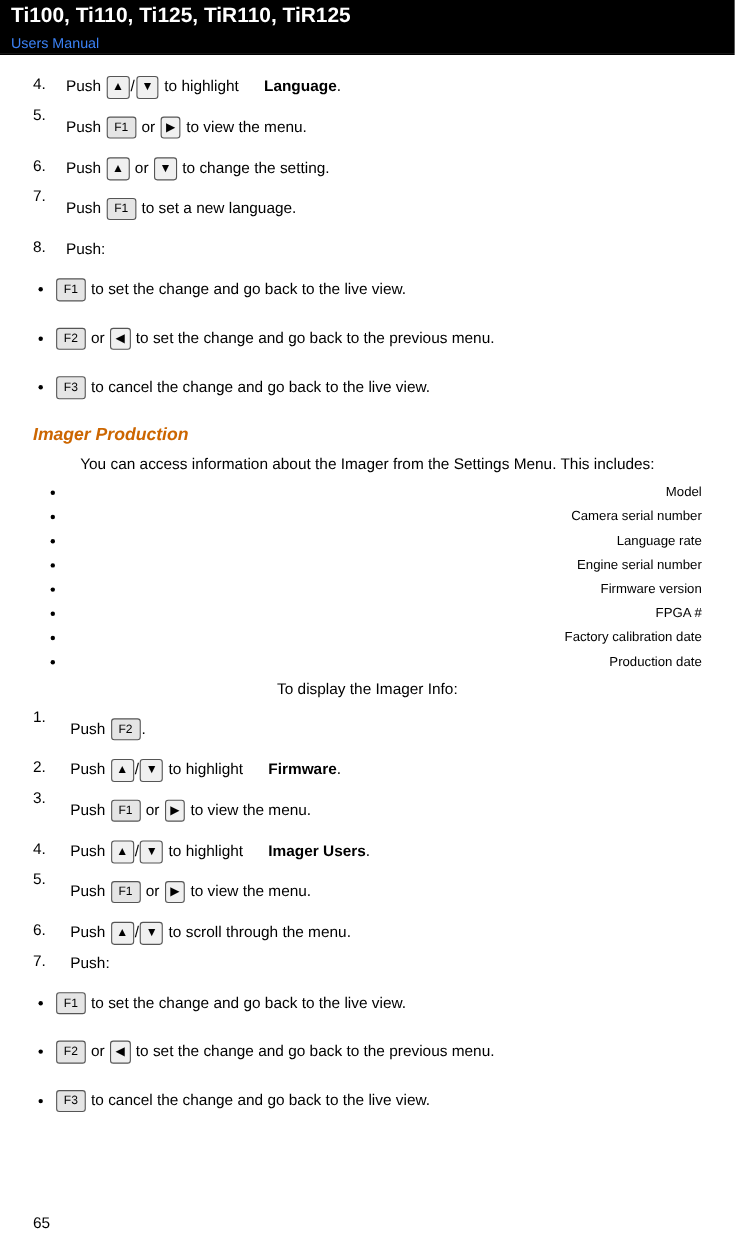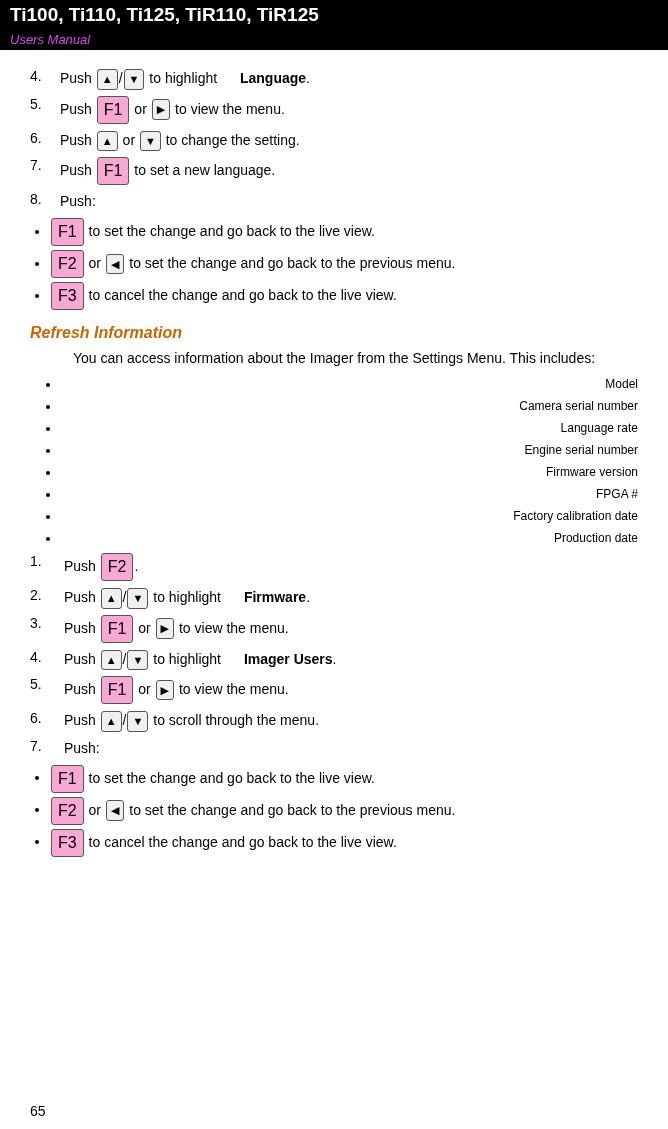--- a/index.html
+++ b/index.html
@@ -14,24 +14,23 @@
     }
     .header {
       background: #000;
       color: #fff;
       padding: 4px 10px;
       font-size: 19px;
       font-weight: bold;
     }
     .header-sub {
       background: #000;
-      color: #d946ef;
+      color: #3b82f6;
       padding: 2px 10px;
       font-size: 13px;
-      font-style: italic;
     }
     .content {
       padding: 10px 30px 10px 30px;
     }
     .step {
       display: flex;
       align-items: flex-start;
       margin-bottom: 6px;
     }
     .step-num {
@@ -41,25 +40,25 @@
     .step-body {
       flex: 1;
       font-size: 14px;
       line-height: 1.5;
     }
     .kbd {
       display: inline-block;
       border: 1px solid #555;
       border-radius: 3px;
       padding: 1px 6px;
-      font-size: 16px;
-      background: #f9a8d4;
+      font-size: 11px;
+      background: #e5e5e5;
       font-family: Arial, sans-serif;
       vertical-align: middle;
-      margin: 0 1px;
+      margin: 10px 1px;
     }
     .arrow-btn {
       display: inline-block;
       border: 1px solid #555;
       border-radius: 3px;
       padding: 1px 4px;
       font-size: 11px;
       background: #f0f0f0;
       vertical-align: middle;
       margin: 0 1px;
@@ -161,35 +160,36 @@
       <span class="kbd">F1</span> to set the change and go back to the live view.
     </li>
     <li>
       <span class="kbd">F2</span> or <span class="arrow-btn">◀</span> to set the change and go back to the previous menu.
     </li>
     <li>
       <span class="kbd">F3</span> to cancel the change and go back to the live view.
     </li>
   </ul>
 
-  <div class="section-title">Refresh Information</div>
+  <div class="section-title">Imager Production</div>
 
   <p class="section-desc">You can access information about the Imager from the Settings Menu. This includes:</p>
 
   <ul class="bullet-list">
     <li>Model</li>
     <li>Camera serial number</li>
     <li>Language rate</li>
     <li>Engine serial number</li>
     <li>Firmware version</li>
     <li>FPGA #</li>
     <li>Factory calibration date</li>
     <li>Production date</li>
   </ul>
 
+  <p class="section-desc">To display the Imager Info:</p>
 
   <div class="step">
     <span class="step-num">1.</span>
     <span class="step-body">
       &nbsp;Push <span class="kbd">F2</span>.
     </span>
   </div>
 
   <div class="step">
     <span class="step-num">2.</span>

